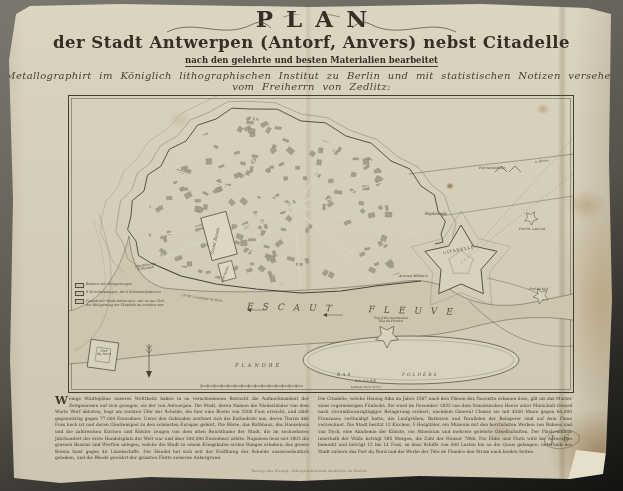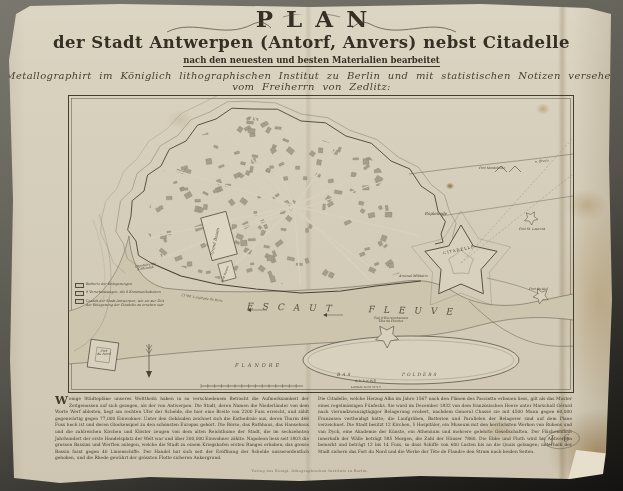--- a/index.html
+++ b/index.html
@@ -62,21 +62,21 @@
     <div class="title-block">
       <svg class="flourish" width="293" height="30" viewBox="0 0 293 30">
         <g fill="none" stroke="#4a4438" stroke-width="0.7">
           <path d="M2,18 C30,4 58,26 88,10 C96,6 102,10 106,14"></path>
           <path d="M187,14 C191,10 197,6 205,10 C235,26 263,4 291,18"></path>
           <path d="M118,3 C134,-2 158,-2 175,3" stroke-width="0.5"></path>
         </g>
       </svg>
       <div class="t1">PLAN</div>
       <div class="t2">der Stadt Antwerpen (Antorf, Anvers) nebst Citadelle</div>
-      <div class="t3"><span>nach den neuesten und besten Materialien bearbeitet</span></div>
+      <div class="t3"><span>nach den gelehrte und besten Materialien bearbeitet</span></div>
       <div class="t4">Metallographirt im Königlich lithographischen Institut zu Berlin und mit statistischen Notizen versehen vom Freiherrn von Zedlitz:</div>
     </div>
 
     <div class="map-frame">
       <svg id="map-svg" viewBox="0 0 504 296">
           <rect x="2.5" y="2.5" width="499" height="291" fill="none" stroke="#5a5344" stroke-width="0.5"></rect>
           <path d="M60,140 C62,165 70,185 95,192 C150,199 250,196 330,186 C350,182 370,186 385,196 C405,209 435,213 465,206 L504,198 L504,224 504,224 C460,218 430,224 400,232 C370,240 320,244 270,246 C200,250 120,255 60,262 C30,266 10,267 0,268 L0,215 C30,208 50,180 60,140 Z" fill="#cdc5ae" stroke="none"></path>
           <path d="M60,140 C62,165 70,185 95,192 C150,199 250,196 330,186 C350,182 370,186 385,196 C405,209 435,213 465,206 L504,198" fill="none" stroke="#6b6456" stroke-width="0.6"></path>
           <path d="M504,224 C460,218 430,224 400,232 C370,240 320,244 270,246 C200,250 120,255 60,262 C30,266 10,267 0,268" fill="none" stroke="#6b6456" stroke-width="0.6"></path>
           <path d="M0,215 C30,208 50,180 60,140" fill="none" stroke="#6b6456" stroke-width="0.5"></path>

